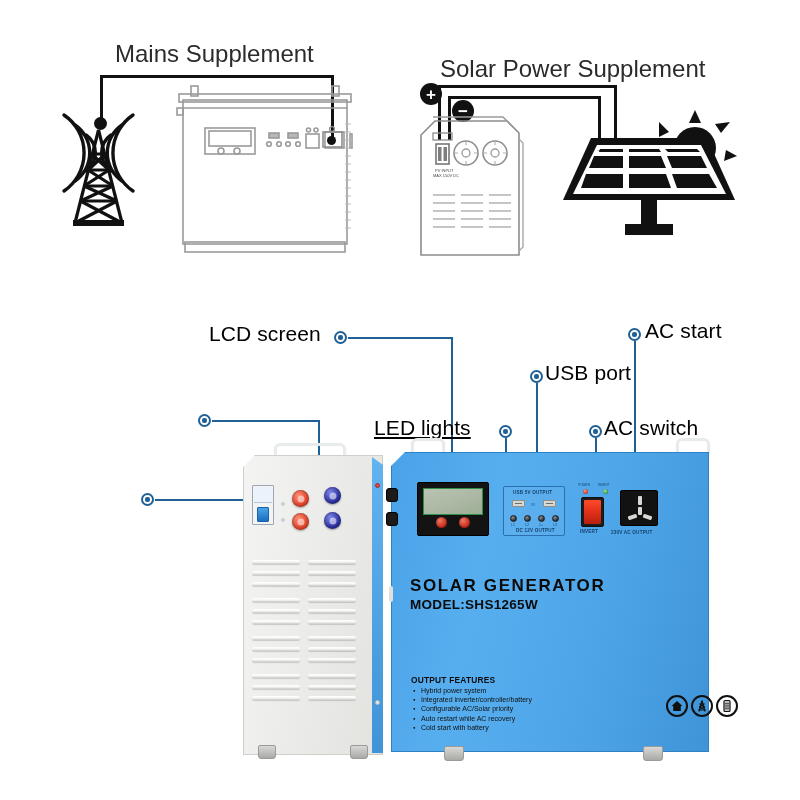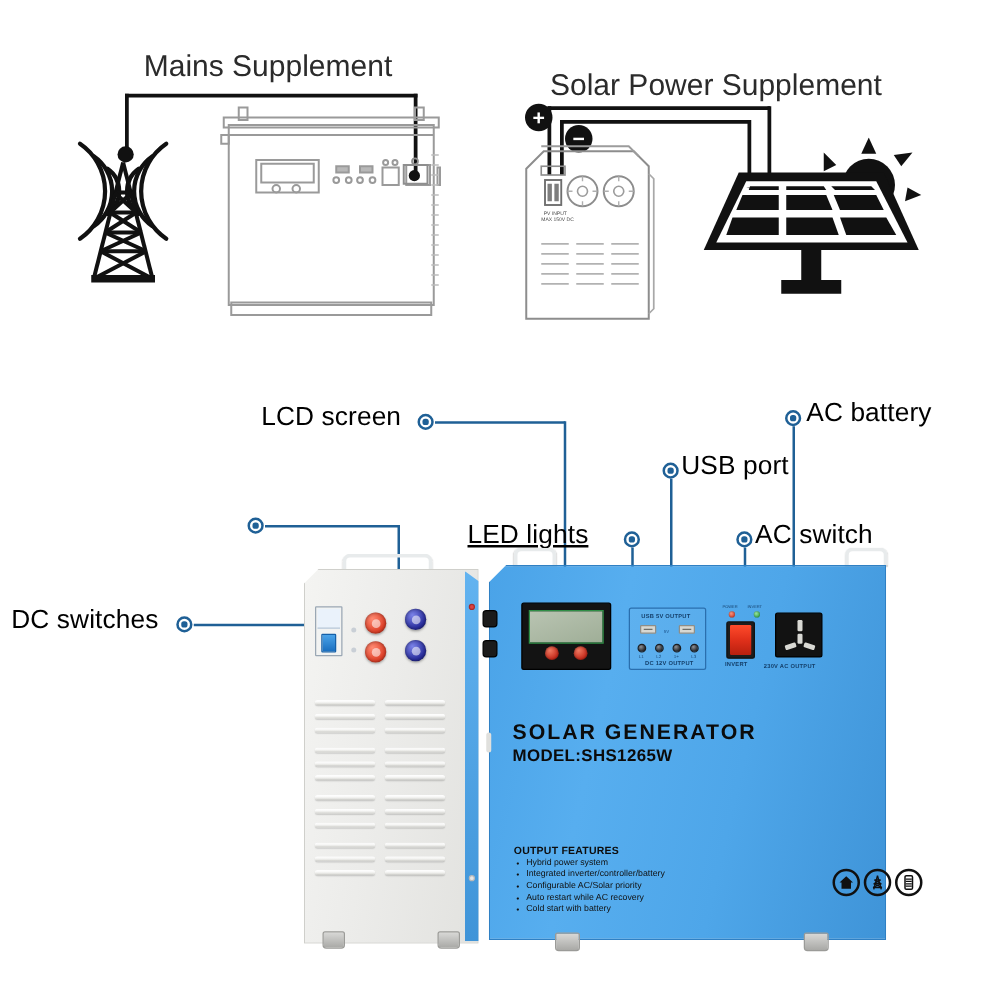--- a/index.html
+++ b/index.html
@@ -348,37 +348,36 @@
 
   <div class="abs callout-text" style="left:209px; top:322px;">LCD screen</div>
   <div class="abs marker" style="left:334px; top:331px;"></div>
   <div class="abs lead lead-h" style="left:348px; top:337px; width:104px;"></div>
   <div class="abs lead lead-v" style="left:451px; top:337px; height:152px;"></div>
 
   <div class="abs marker" style="left:198px; top:414px;"></div>
   <div class="abs lead lead-h" style="left:212px; top:420px; width:107px;"></div>
   <div class="abs lead lead-v" style="left:318px; top:420px; height:72px;"></div>
 
-  <div class="abs callout-text" style="left:9px; top:484px;">DC switches</div>
   <div class="abs marker" style="left:141px; top:493px;"></div>
   <div class="abs lead lead-h" style="left:155px; top:499px; width:110px;"></div>
 
   <div class="abs callout-text" style="left:374px; top:416px;text-decoration:underline;">LED lights</div>
   <div class="abs marker" style="left:499px; top:425px;"></div>
   <div class="abs lead lead-v" style="left:505px; top:438px; height:40px;"></div>
 
   <div class="abs callout-text" style="left:545px; top:361px;">USB port</div>
   <div class="abs marker" style="left:530px; top:370px;"></div>
   <div class="abs lead lead-v" style="left:536px; top:383px; height:100px;"></div>
 
   <div class="abs callout-text" style="left:604px; top:416px;">AC switch</div>
   <div class="abs marker" style="left:589px; top:425px;"></div>
   <div class="abs lead lead-v" style="left:595px; top:438px; height:46px;"></div>
 
-  <div class="abs callout-text" style="left:645px; top:319px;">AC battery</div>
+  <div class="abs callout-text" style="left:645px; top:319px;">AC start</div>
   <div class="abs marker" style="left:628px; top:328px;"></div>
   <div class="abs lead lead-v" style="left:634px; top:341px; height:146px;"></div>
 
   <div class="abs handle" style="left:274px; top:443px; width:72px; height:16px;"></div>
 
   <div class="white-unit" style="left:243px; top:455px; width:140px; height:300px; clip-path: polygon(0 12px, 12px 0, 100% 0, 100% 100%, 0 100%);">
   </div>
 
   <div class="abs" style="left:372px; top:457px; width:11px; height:296px; background:linear-gradient(180deg,#62b3f0,#3f94d8); clip-path: polygon(0 0,100% 8px,100% 100%,0 100%);"></div>
 

